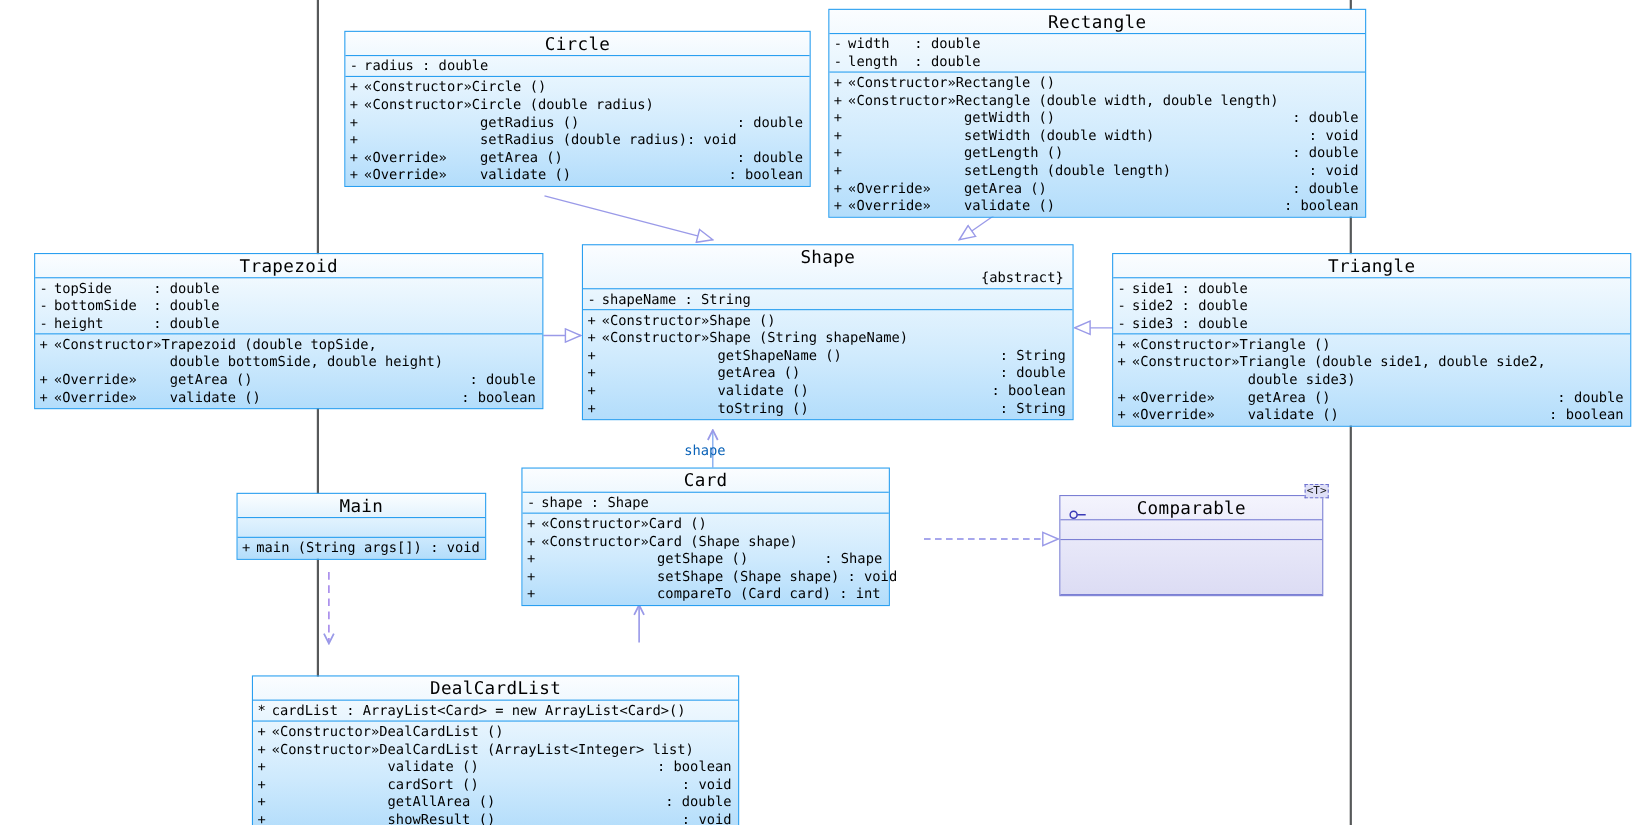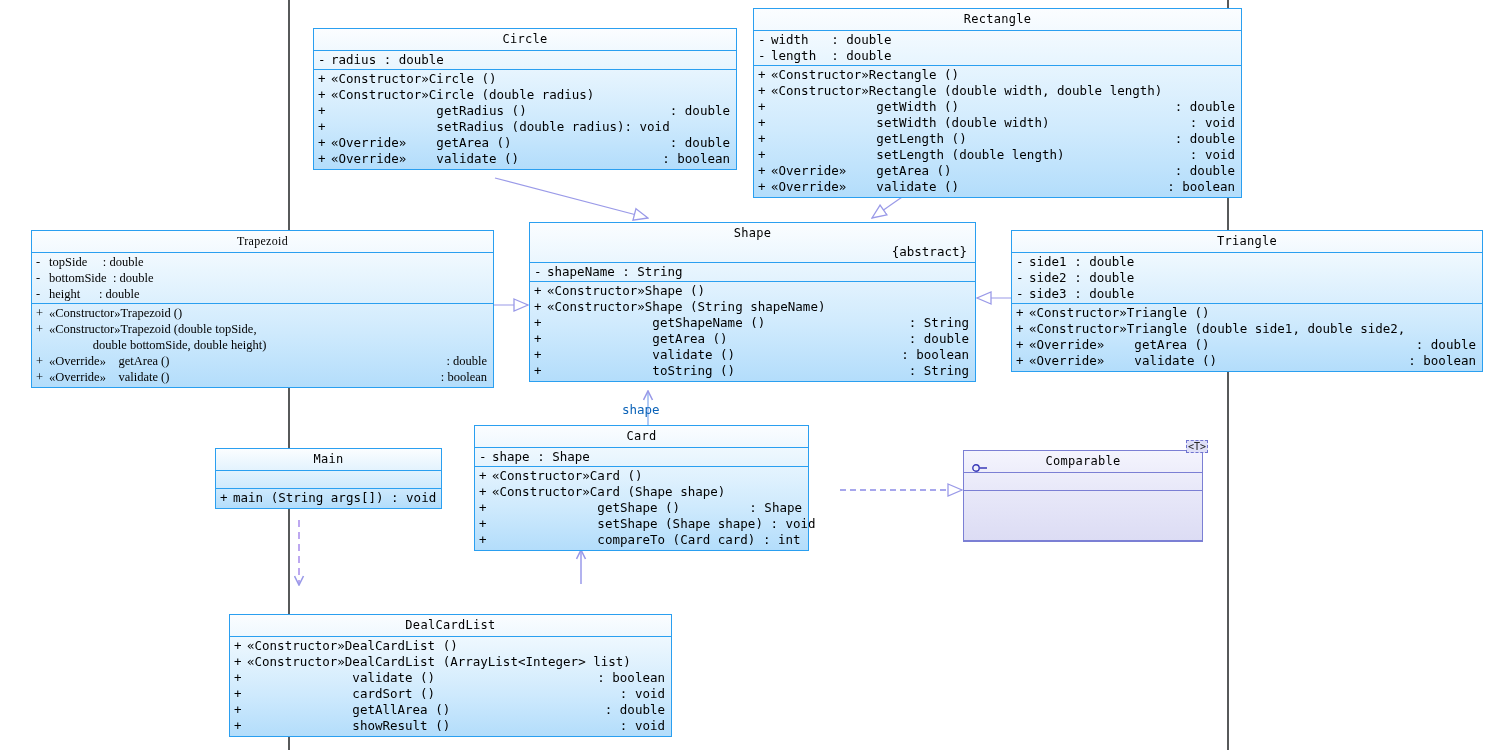--- a/index.html
+++ b/index.html
@@ -21,21 +21,21 @@
     box-shadow:0 0 0 0 rgba(0,0,0,0);
     z-index:5;
   }
   .uml .sec{
     border-bottom:1px solid #2a9ff0;
     position:relative;
   }
   .uml .sec.last{border-bottom:none;}
   .uml .name{
     text-align:center;
-    font-size:12px;
+    font-size:16px;
     line-height:17px;
     padding:2px 4px 2px 4px;
     letter-spacing:.3px;
     white-space:pre;
   }
   .uml .abstract{
     text-align:right;
     font-size:12.5px;
     line-height:16px;
     padding:0 8px 2px 0;
@@ -191,50 +191,50 @@
     <div class="sec body last">
       <span class="row"><span class="vis">+</span>«Constructor»Shape ()</span>
       <span class="row"><span class="vis">+</span>«Constructor»Shape (String shapeName)</span>
       <span class="row"><span class="vis">+</span>              getShapeName ()<span class="ret">: String</span></span>
       <span class="row"><span class="vis">+</span>              getArea ()<span class="ret">: double</span></span>
       <span class="row"><span class="vis">+</span>              validate ()<span class="ret">: boolean</span></span>
       <span class="row"><span class="vis">+</span>              toString ()<span class="ret">: String</span></span>
     </div>
   </div>
 
-  <div class="uml" style="left:31px;top:230px;width:463px;font-family:Liberation Serif, serif;">
+  <div class="uml" style="left:31px;top:230px;width:463px;">
     <div class="sec">
       <div class="name">Trapezoid</div>
     </div>
     <div class="sec attrs">
       <span class="row"><span class="vis">-</span>topSide     : double</span>
       <span class="row"><span class="vis">-</span>bottomSide  : double</span>
       <span class="row"><span class="vis">-</span>height      : double</span>
     </div>
     <div class="sec body last">
-      <span class="row"><span class="vis">+</span>«Constructor»Trapezoid ()</span>
       <span class="row"><span class="vis">+</span>«Constructor»Trapezoid (double topSide,</span>
       <span class="row"><span class="vis">&nbsp;</span>              double bottomSide, double height)</span>
       <span class="row"><span class="vis">+</span>«Override»    getArea ()<span class="ret">: double</span></span>
       <span class="row"><span class="vis">+</span>«Override»    validate ()<span class="ret">: boolean</span></span>
     </div>
   </div>
 
   <div class="uml" style="left:1011px;top:230px;width:472px;">
     <div class="sec">
       <div class="name">Triangle</div>
     </div>
     <div class="sec attrs">
       <span class="row"><span class="vis">-</span>side1 : double</span>
       <span class="row"><span class="vis">-</span>side2 : double</span>
       <span class="row"><span class="vis">-</span>side3 : double</span>
     </div>
     <div class="sec body last">
       <span class="row"><span class="vis">+</span>«Constructor»Triangle ()</span>
       <span class="row"><span class="vis">+</span>«Constructor»Triangle (double side1, double side2,</span>
+      <span class="row"><span class="vis">&nbsp;</span>              double side3)</span>
       <span class="row"><span class="vis">+</span>«Override»    getArea ()<span class="ret">: double</span></span>
       <span class="row"><span class="vis">+</span>«Override»    validate ()<span class="ret">: boolean</span></span>
     </div>
   </div>
 
   <div class="edge-label" style="left:622px;top:403px;">shape</div>
 
   <div class="uml" style="left:474px;top:425px;width:335px;">
     <div class="sec">
       <div class="name">Card</div>
@@ -273,20 +273,23 @@
       </span>
     </div>
     <div class="sec attrs empty"></div>
     <div class="sec body last" style="height:46px;"></div>
   </div>
 
   <div class="uml" style="left:229px;top:588px;width:443px;margin-top:26px;">
     <div class="sec">
       <div class="name">DealCardList</div>
     </div>
+    <div class="sec attrs">
+      <span class="row"><span class="vis">*</span>cardList : ArrayList&lt;Card&gt; = new ArrayList&lt;Card&gt;()</span>
+    </div>
     <div class="sec body last">
       <span class="row"><span class="vis">+</span>«Constructor»DealCardList ()</span>
       <span class="row"><span class="vis">+</span>«Constructor»DealCardList (ArrayList&lt;Integer&gt; list)</span>
       <span class="row"><span class="vis">+</span>              validate ()<span class="ret">: boolean</span></span>
       <span class="row"><span class="vis">+</span>              cardSort ()<span class="ret">: void</span></span>
       <span class="row"><span class="vis">+</span>              getAllArea ()<span class="ret">: double</span></span>
       <span class="row"><span class="vis">+</span>              showResult ()<span class="ret">: void</span></span>
     </div>
   </div>
 

